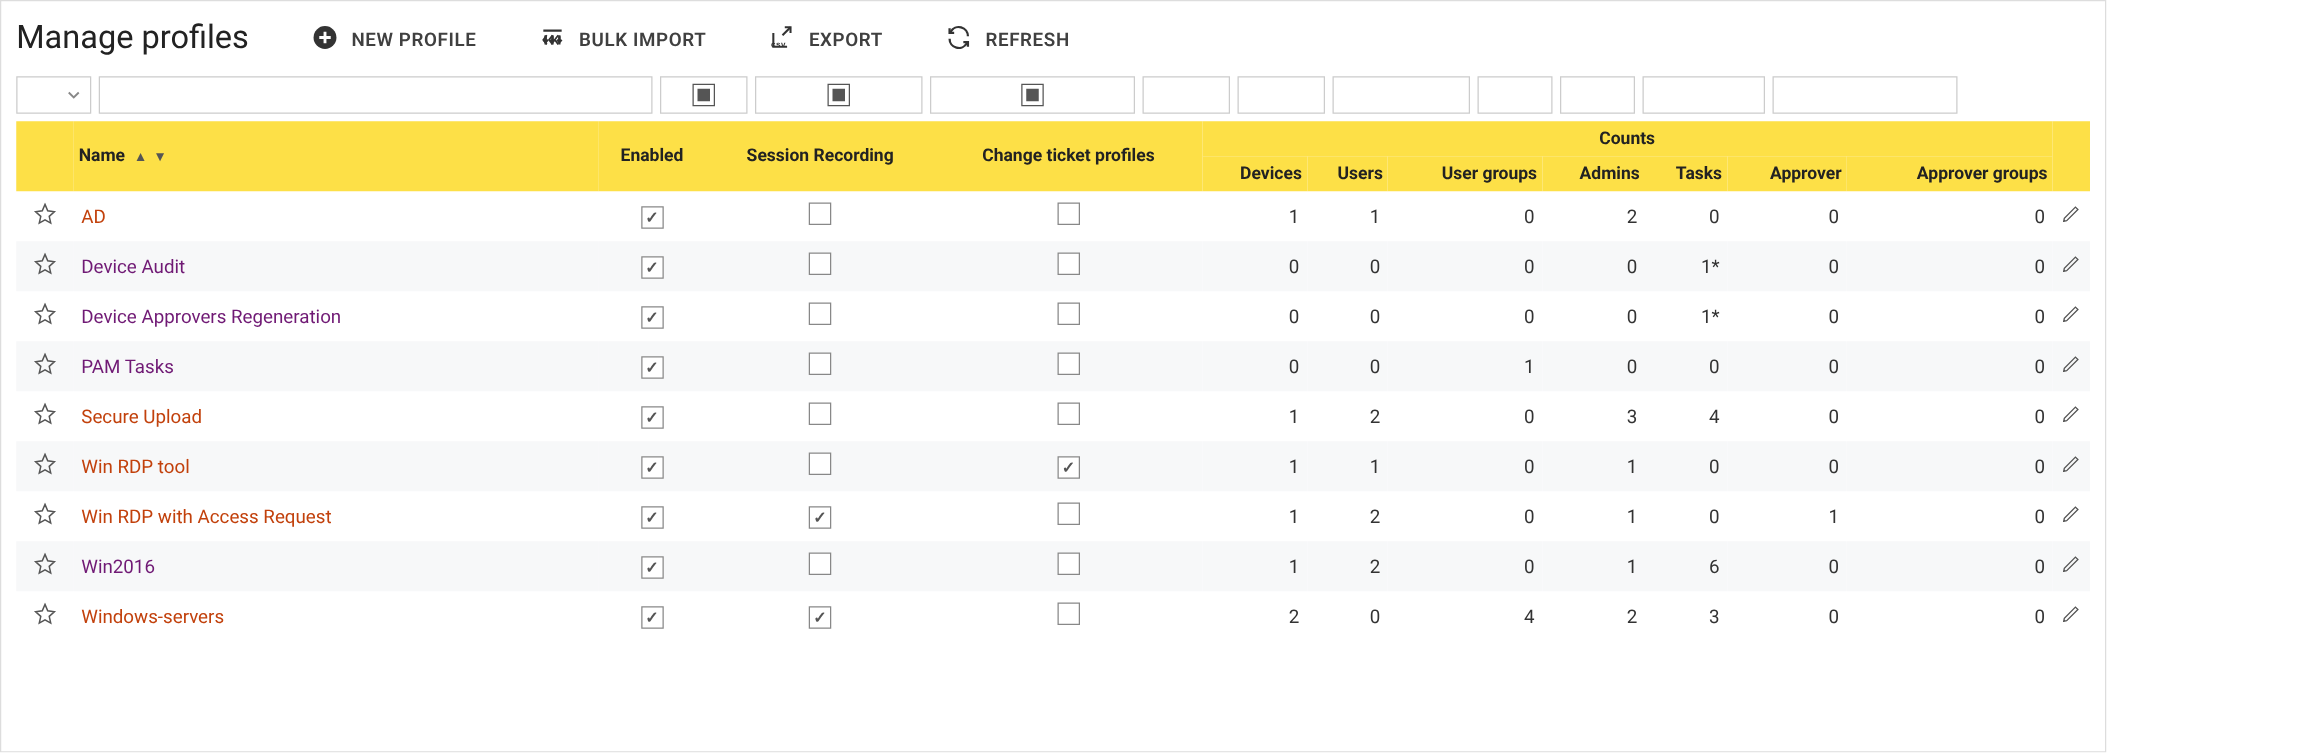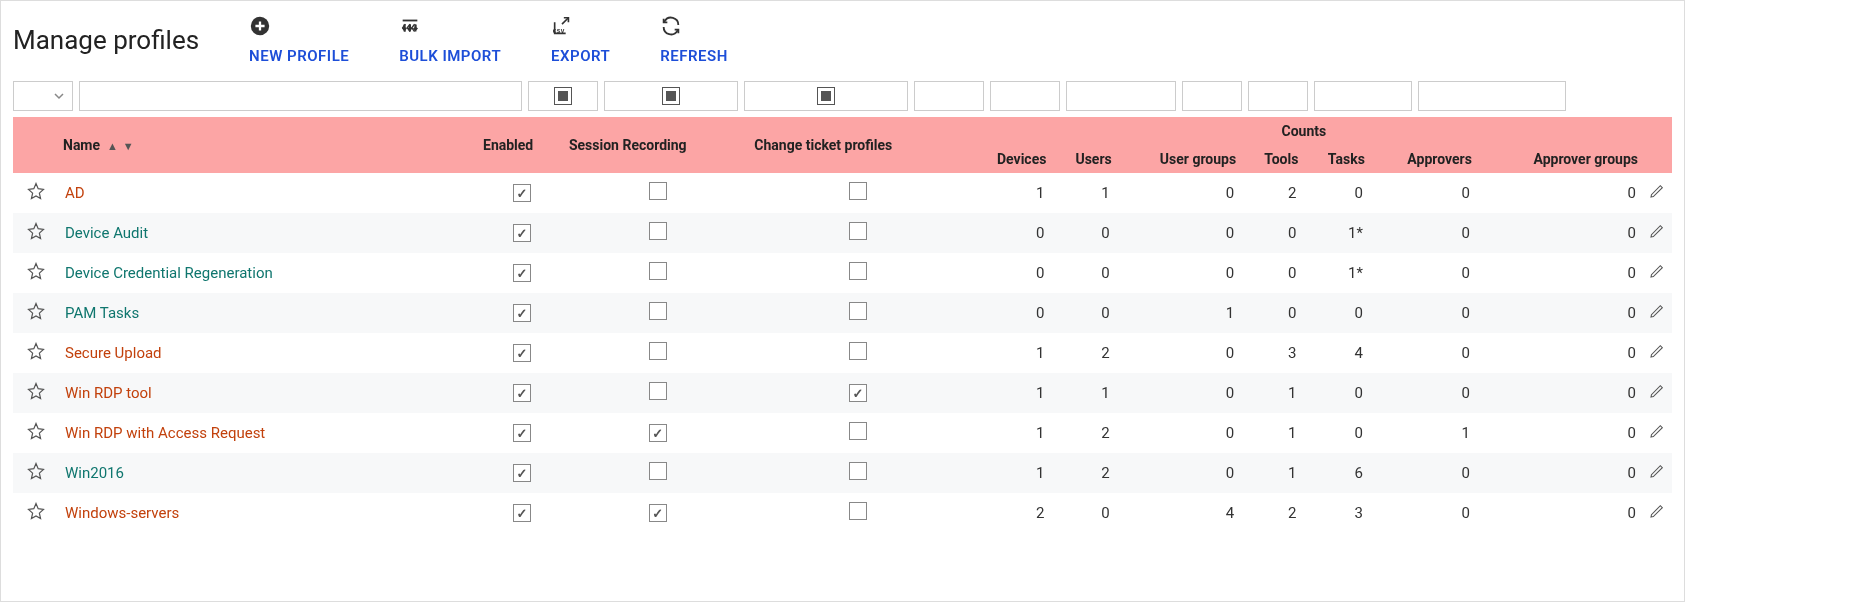--- a/index.html
+++ b/index.html
@@ -22,28 +22,27 @@
     gap: 50px;
     padding: 4px 0 16px 0;
   }
   .page-title {
     font-size: 26px;
     font-weight: 400;
     color: #222;
   }
   .toolbar-action {
     display: flex;
-    align-items: flex-start;
+    align-items: flex-end;
     gap: 10px;
     cursor: pointer;
     font-weight: 600;
     letter-spacing: 0.5px;
-    color: #1d4ed8;
+    color: #404040;
     font-size: 15px;
-    flex-direction: column;
   }
   .toolbar-action svg { width: 22px; height: 22px; }
 
   .filter-row {
     display: flex;
     align-items: stretch;
     height: 30px;
     gap: 6px;
   }
   .filter-cell {
@@ -79,44 +78,44 @@
   .filter-col-tasks { width: 60px; }
   .filter-col-approvers { width: 98px; }
   .filter-col-approvergroups { width: 148px; }
 
   table {
     width: 100%;
     border-collapse: collapse;
     margin-top: 6px;
   }
   thead th {
-    background: #fca5a5;
+    background: #fde047;
     font-weight: 700;
     font-size: 14px;
     padding: 6px 4px;
     text-align: left;
     color: #222;
   }
-  thead th.center { text-align: left; }
+  thead th.center { text-align: center; }
   thead th.right { text-align: right; }
   .counts-header {
     text-align: center !important;
   }
   tbody tr { height: 40px; }
   tbody tr.alt { background: #f7f8f9; }
   tbody td {
     padding: 4px 6px;
     font-size: 15px;
   }
   td.center { text-align: center; }
   td.right { text-align: right; }
   .star-cell { width: 46px; text-align: center; }
   .star-icon { width: 18px; height: 18px; fill: none; stroke: #555; stroke-width: 1.6; cursor: pointer; }
   .name-purple { color: #c2410c; }
-  .name-link { color: #0f766e; cursor: pointer; }
+  .name-link { color: #701a75; cursor: pointer; }
   .chk {
     width: 18px; height: 18px;
     display: inline-flex;
     align-items: center; justify-content: center;
     border: 1px solid #888;
     background: #fff;
   }
   .chk.checked::after {
     content: "✓";
     font-size: 13px;
@@ -223,23 +222,23 @@
         <th rowspan="2" class="center"><span>Enabled</span></th>
         <th rowspan="2" class="center"><span>Session Recording</span></th>
         <th rowspan="2" class="center"><span>Change ticket profiles</span></th>
         <th colspan="7" class="counts-header"><span>Counts</span></th>
         <th rowspan="2" class="edit-cell"></th>
       </tr>
       <tr>
         <th class="right"><span>Devices</span></th>
         <th class="right"><span>Users</span></th>
         <th class="right"><span>User groups</span></th>
-        <th class="right"><span>Tools</span></th>
+        <th class="right"><span>Admins</span></th>
         <th class="right"><span>Tasks</span></th>
-        <th class="right"><span>Approvers</span></th>
+        <th class="right"><span>Approver</span></th>
         <th class="right"><span>Approver groups</span></th>
       </tr>
     </thead>
     <tbody id="table-body">
     <tr>
           <td class="star-cell"><svg class="star-icon" viewBox="0 0 24 24">
               <path d="M12 2l2.9 6.9L22 9.8l-5.5 5 1.6 7.2L12 18.5 5.9 22l1.6-7.2L2 9.8l7.1-0.9L12 2z"></path>
             </svg></td>
           <td class="name-col"><span class="name-purple">AD</span></td>
           <td class="center"><span class="chk checked"></span></td>
@@ -272,21 +271,21 @@
           <td class="right">0</td>
           <td class="right">0</td>
           <td class="edit-cell"><svg class="edit-icon" viewBox="0 0 24 24">
               <path d="M3 21l3.5-.7L20 7l-3-3L3.7 17.5 3 21z"></path>
             </svg></td>
         </tr>
         <tr>
           <td class="star-cell"><svg class="star-icon" viewBox="0 0 24 24">
               <path d="M12 2l2.9 6.9L22 9.8l-5.5 5 1.6 7.2L12 18.5 5.9 22l1.6-7.2L2 9.8l7.1-0.9L12 2z"></path>
             </svg></td>
-          <td class="name-col"><span class="name-link">Device Credential Regeneration</span></td>
+          <td class="name-col"><span class="name-link">Device Approvers Regeneration</span></td>
           <td class="center"><span class="chk checked"></span></td>
           <td class="center"><span class="chk"></span></td>
           <td class="center"><span class="chk"></span></td>
           <td class="right">0</td>
           <td class="right">0</td>
           <td class="right">0</td>
           <td class="right">0</td>
           <td class="right">1*</td>
           <td class="right">0</td>
           <td class="right">0</td>

